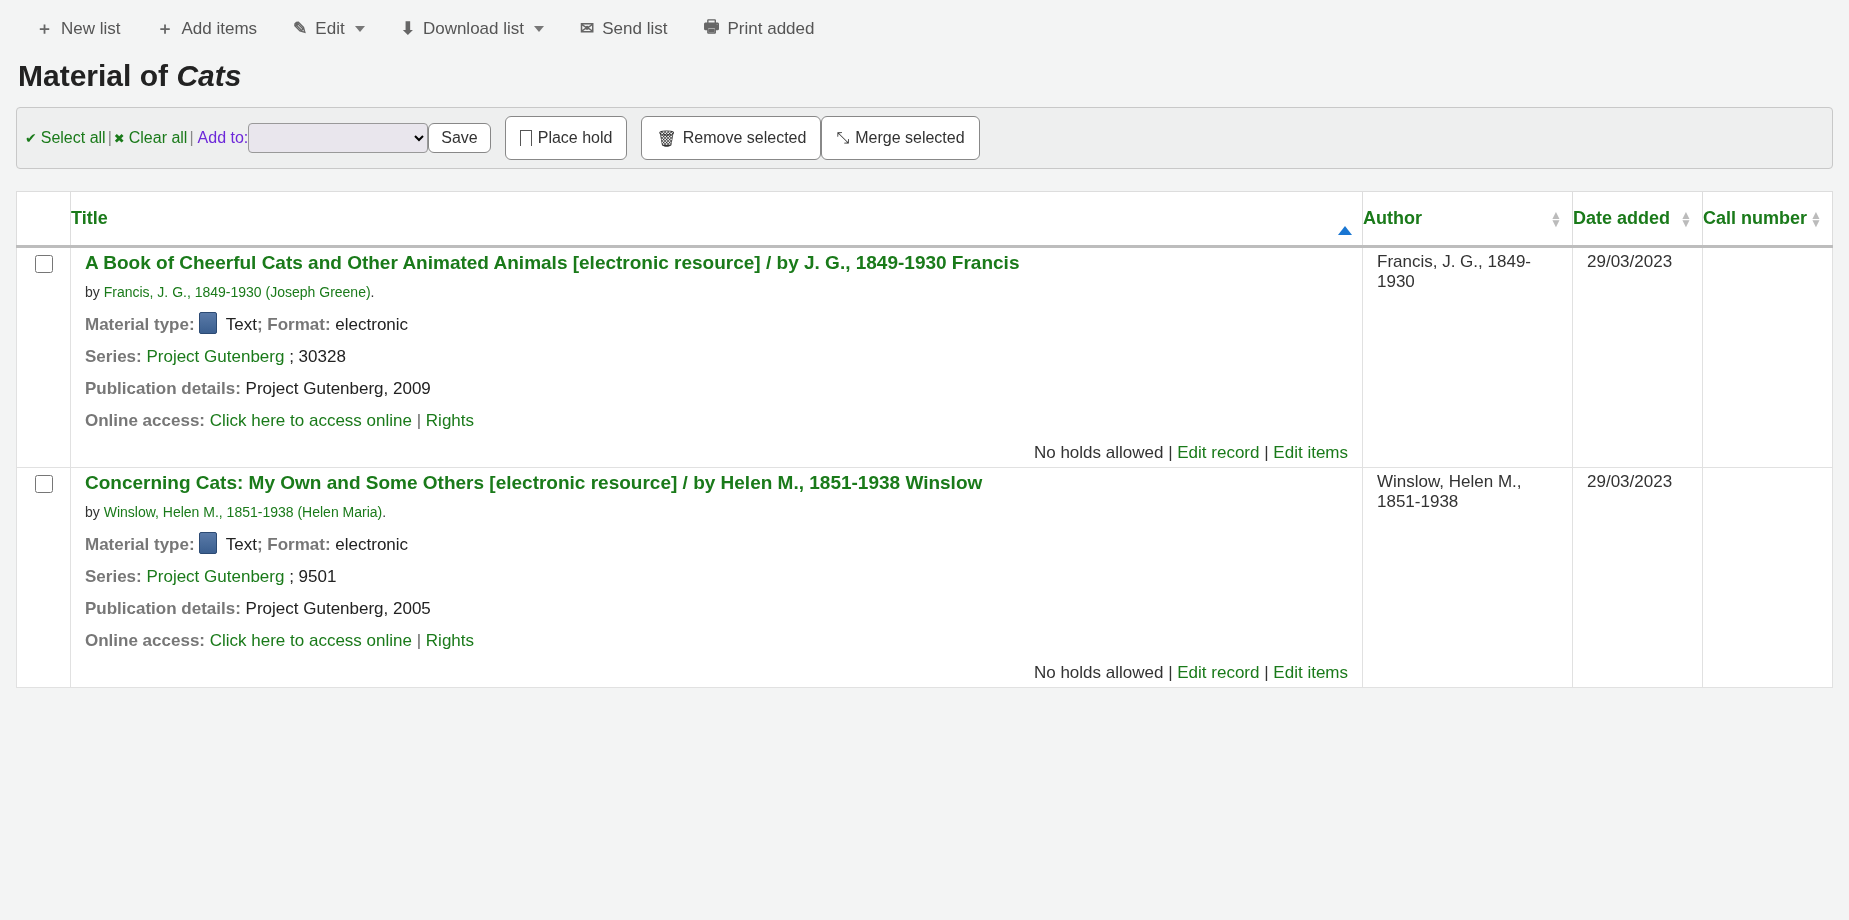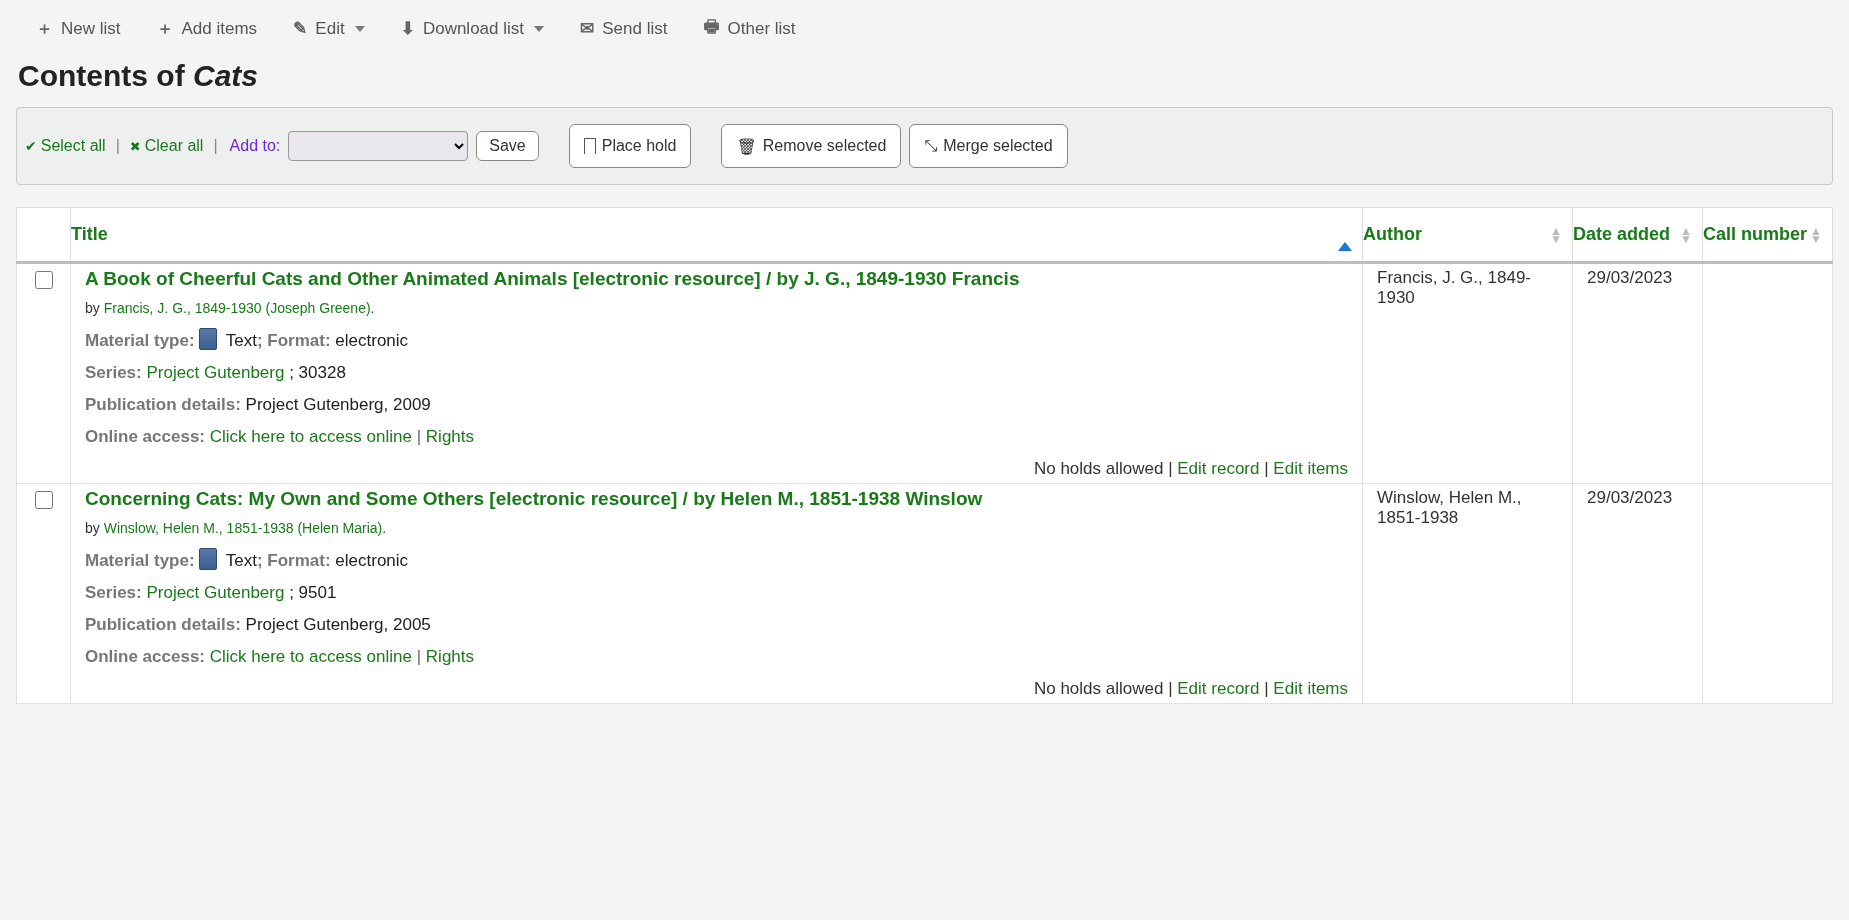--- a/index.html
+++ b/index.html
@@ -45,24 +45,23 @@
     margin: 2px 0 14px 2px;
     color: #222;
   }
   h1.page-title .italic { font-style: italic; }
 
   
   .actionbar {
     border: 1px solid #c8c8c8;
     border-radius: 4px;
     background: #eeefef;
-    padding: 16px 8px;
+    padding: 8px 8px;
     display: flex;
     align-items: center;
-    gap: 8px;
     font-size: 16px;
     flex-wrap: wrap;
   }
   .link-green { color: #1a7a1a; cursor: pointer; }
   .pipe { color: #888; margin: 0 2px; }
   .addto-label { color: #6d28d9; margin-left: 2px; }
   select.addto {
     height: 30px;
     width: 180px;
     border: 1px solid #999;
@@ -186,26 +185,26 @@
       <span class="ico">⬇</span>
       <span>Download list</span>
       <span class="caret"></span>
     </span>
     <span class="toolbar-item">
       <span class="ico">✉</span>
       <span>Send list</span>
     </span>
     <span class="toolbar-item">
       <span class="ico">🖶</span>
-      <span>Other list</span>
+      <span>Print added</span>
     </span>
   </div>
 
   <h1 class="page-title">
-    <span>Contents of </span><span class="italic">Cats</span>
+    <span>Material of </span><span class="italic">Cats</span>
   </h1>
 
   <div class="actionbar">
     <span class="link-green"><span class="i-check"></span><span>Select all</span></span>
     <span class="pipe">|</span>
     <span class="link-green"><span class="i-x"></span><span>Clear all</span></span>
     <span class="pipe">|</span>
     <span class="addto-label">Add to:</span>
     <select class="addto"></select>
     <button class="btn small">

